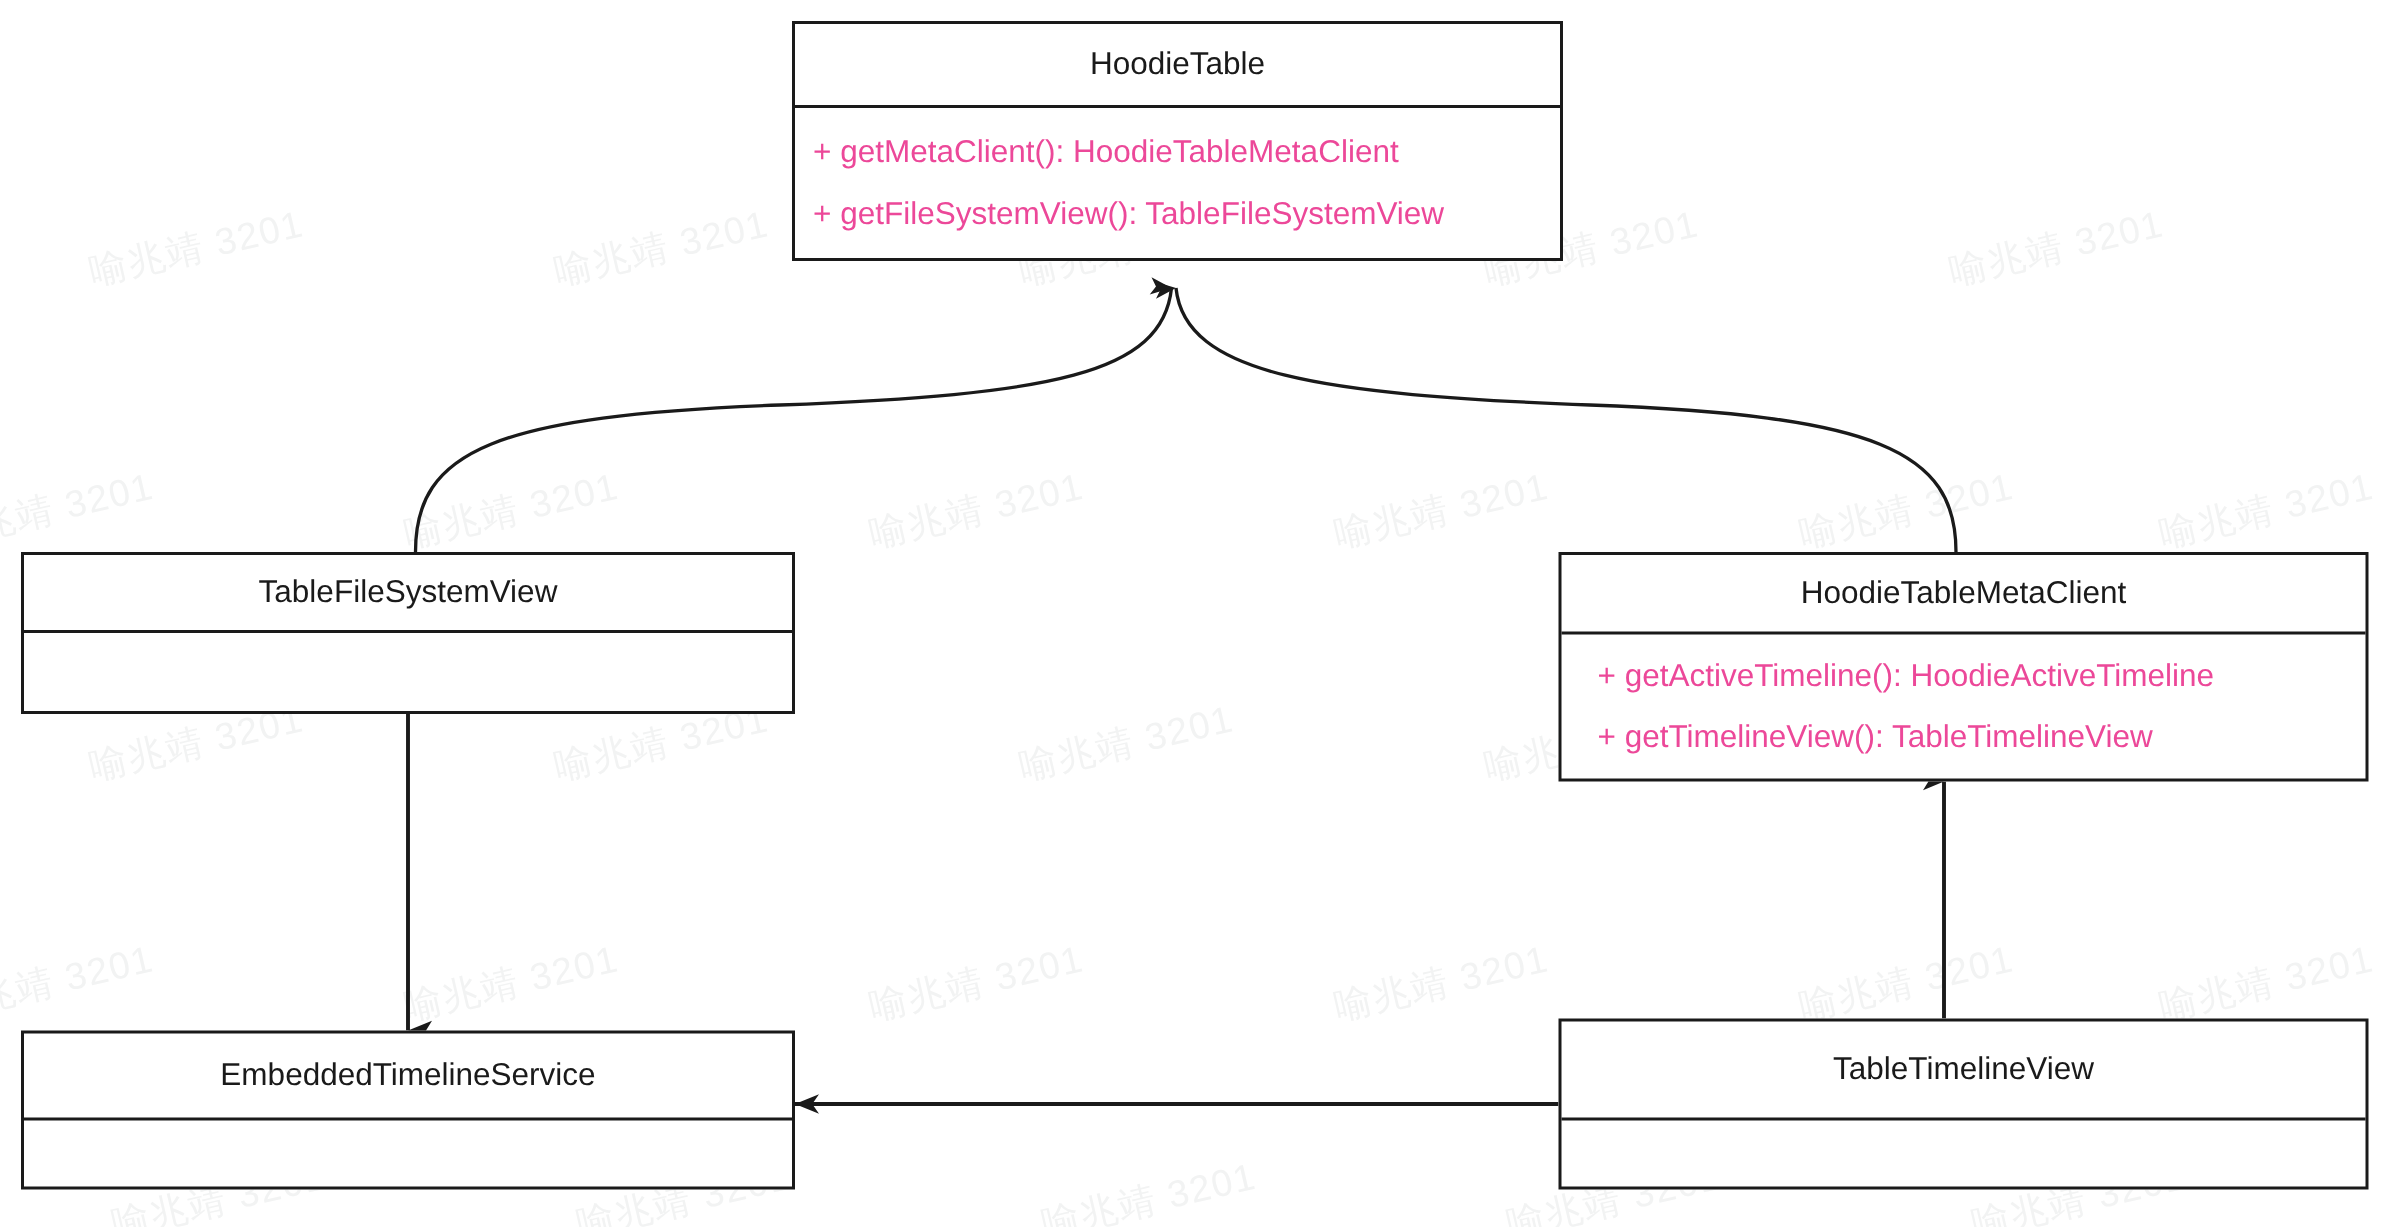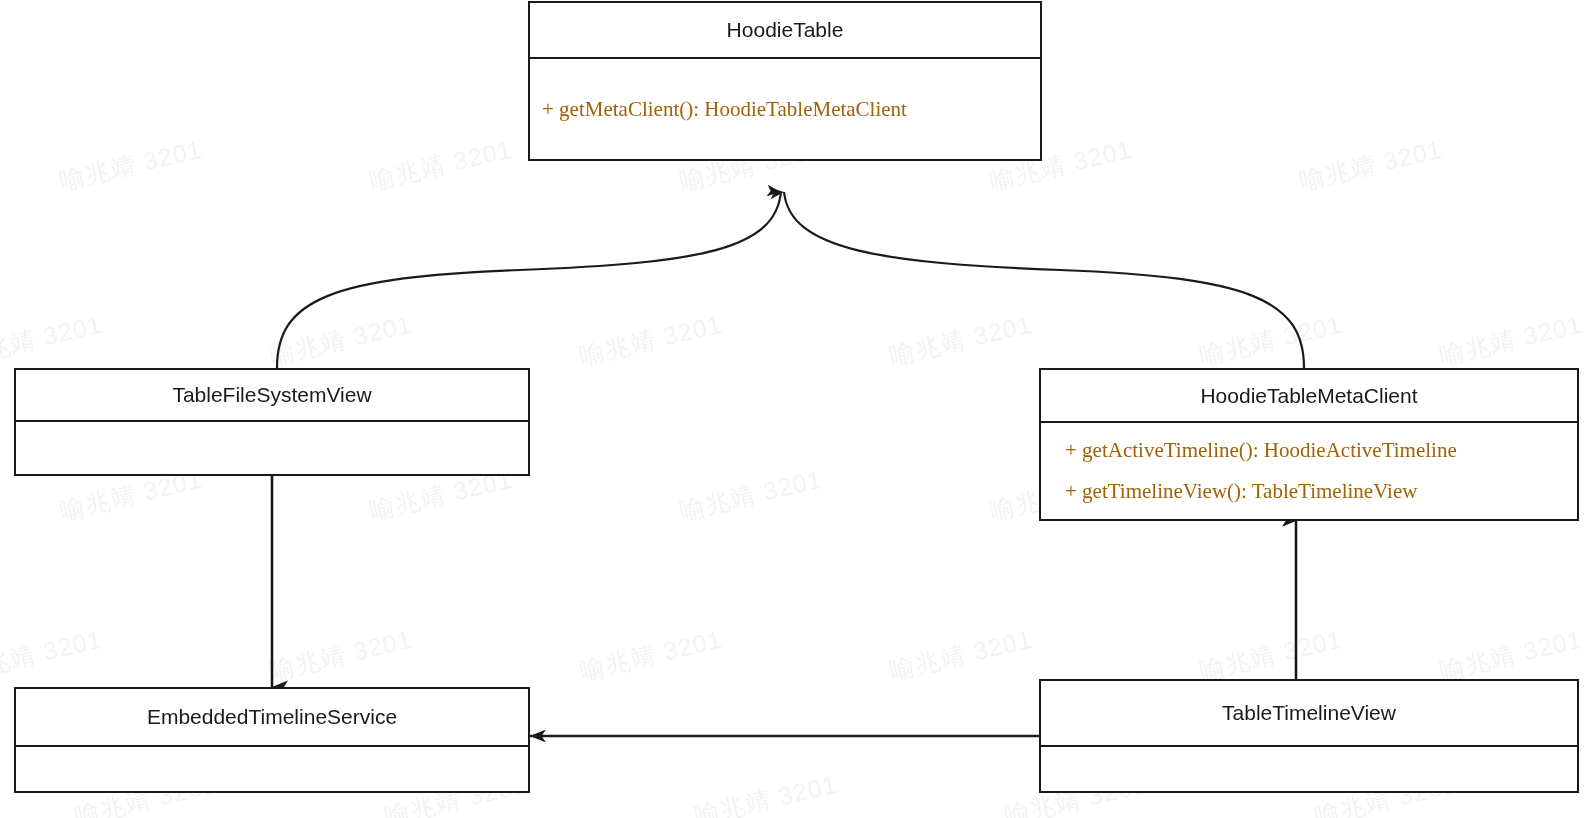--- a/index.html
+++ b/index.html
@@ -66,33 +66,32 @@
   .uml-members {
     border-top: 2px solid #1a1a1a;
     box-sizing: border-box;
     display: flex;
     flex-direction: column;
     justify-content: center;
     flex: 1 1 auto;
   }
   .uml-member {
     font-size: 21px;
-    color: #a16207;
+    color: #ec4899;
     white-space: nowrap;
     padding-left: 12px;
     line-height: 1.0;
-    font-family: Liberation Serif, serif;
   }
   .uml-members.empty-compartment {
     min-height: 46px;
   }
 
   
   #class-hoodie-table {
-    left: 528px; top: 1px; width: 514px; height: 160px;
+    left: 528px; top: 14px; width: 514px; height: 160px;
   }
   #class-hoodie-table .uml-class-name { height: 54px; }
   #class-hoodie-table .uml-members { padding: 9px 0 9px 0; }
   #class-hoodie-table .uml-member { padding: 10px 0 10px 12px; }
 
   #class-table-file-system-view {
     left: 14px; top: 368px; width: 516px; height: 108px;
   }
   #class-table-file-system-view .uml-class-name { height: 50px; }
 
@@ -178,20 +177,21 @@
     <path d="M 1296 679 L 1296 521" fill="none" stroke="#1a1a1a" stroke-width="2.6" marker-end="url(#arrow-solid-up)"></path>
 
       EmbeddedTimelineService  (straight left) --&gt;
     <path d="M 1039 736 L 530 736" fill="none" stroke="#1a1a1a" stroke-width="2.6" marker-end="url(#arrow-solid-left)"></path>
   </svg>
 
   <div class="uml-class" id="class-hoodie-table">
     <div class="uml-class-name">HoodieTable</div>
     <div class="uml-members">
       <div class="uml-member">+ getMetaClient(): HoodieTableMetaClient</div>
+      <div class="uml-member">+ getFileSystemView(): TableFileSystemView</div>
     </div>
   </div>
 
   <div class="uml-class" id="class-table-file-system-view">
     <div class="uml-class-name">TableFileSystemView</div>
     <div class="uml-members empty-compartment"></div>
   </div>
 
   <div class="uml-class" id="class-hoodie-table-meta-client">
     <div class="uml-class-name">HoodieTableMetaClient</div>

